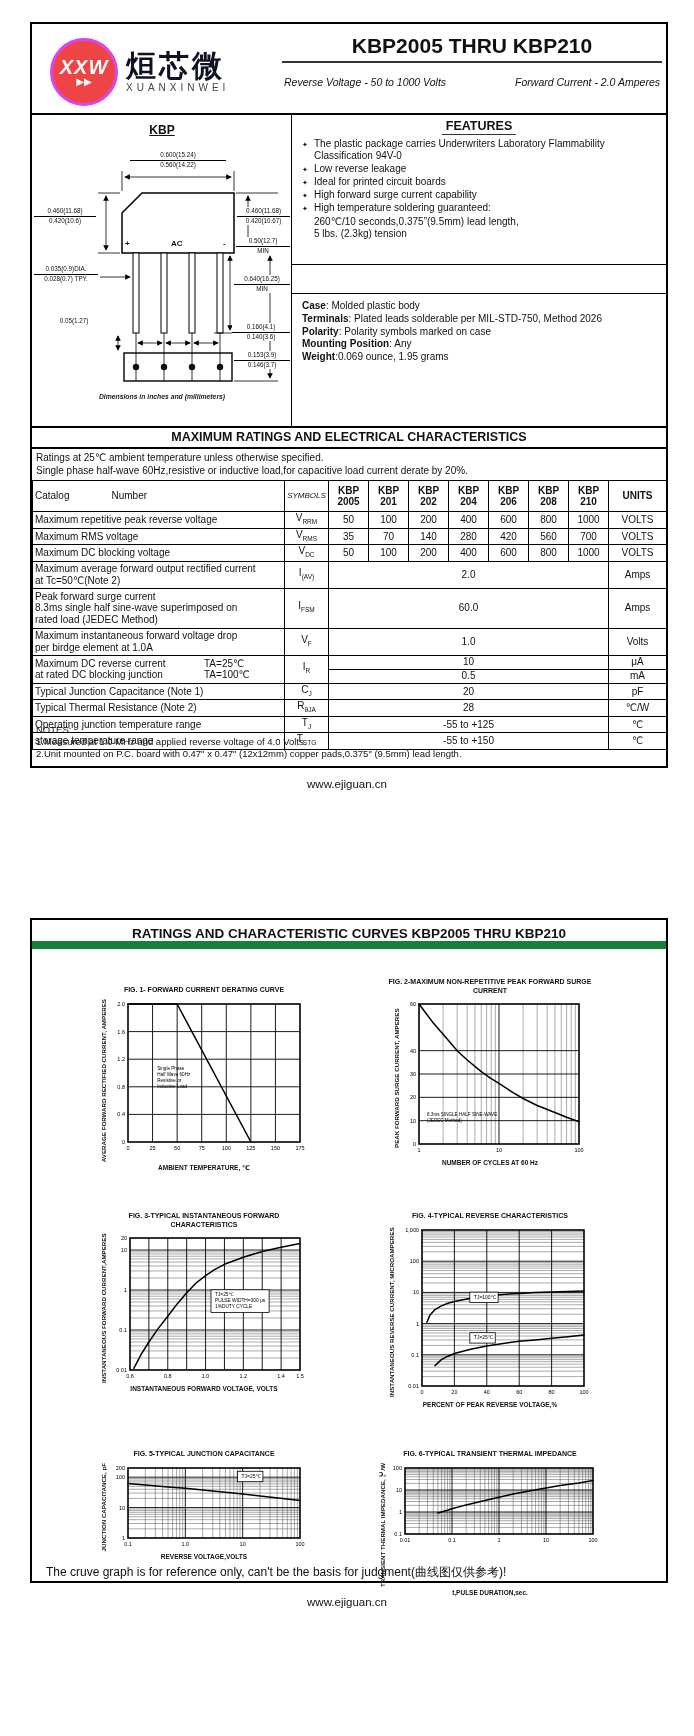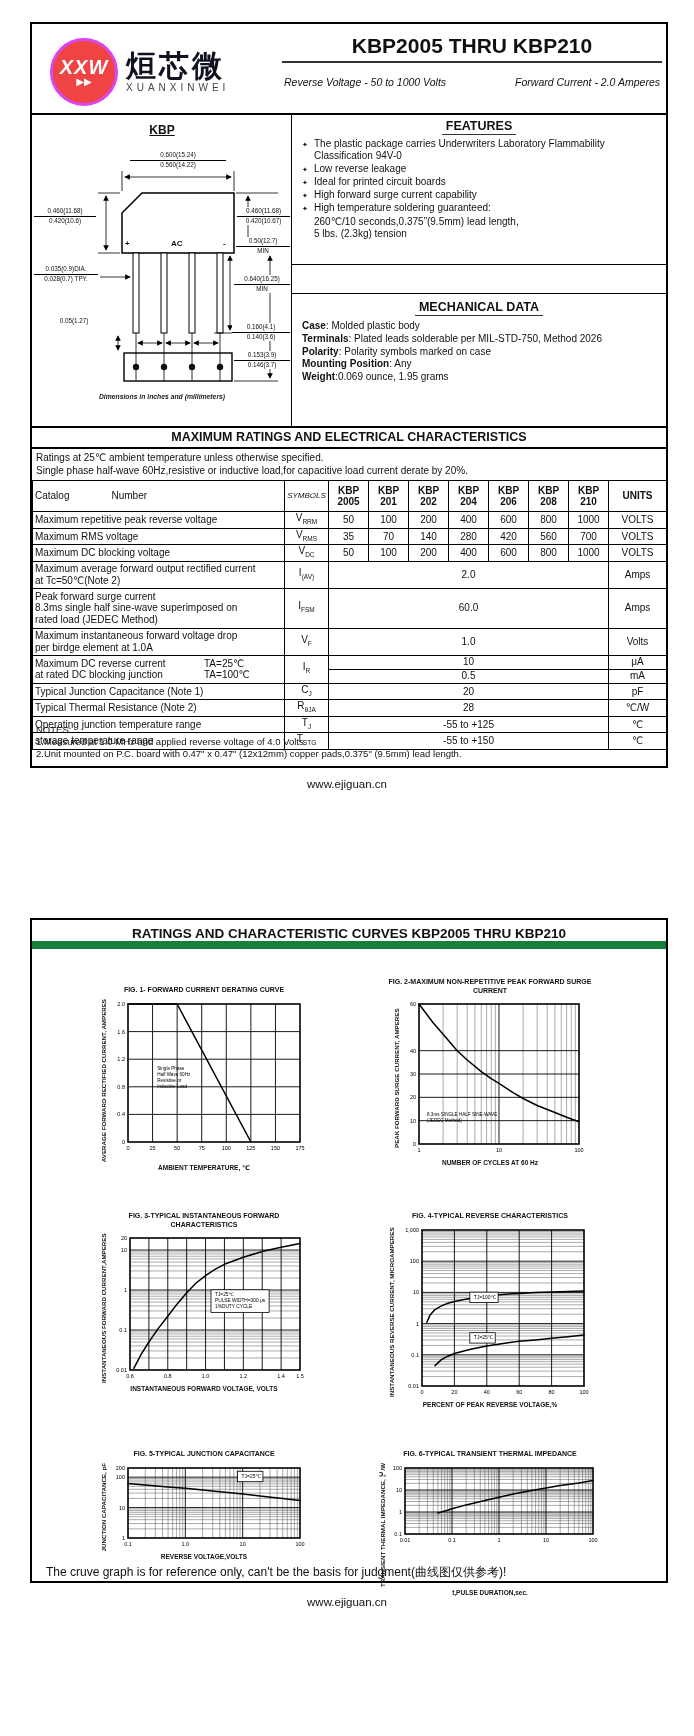--- a/index.html
+++ b/index.html
@@ -232,21 +232,20 @@
             </div>
           <div class="feat-item">
               <span class="blt">✦</span>
               <span>High temperature soldering guaranteed:</span>
             </div>
           <div class="feat-cont">260℃/10 seconds,0.375”(9.5mm) lead length,</div>
           <div class="feat-cont">5 lbs. (2.3kg) tension</div>
         </div>
       </div>
       <div class="mechbox">
-        <div class="boxhead"><span>MECHANICAL DATA</span></div>
         <div class="mech-lines">
           <div class="mline"><b>Case</b><span>: Molded plastic body</span></div>
           <div class="mline"><b>Terminals</b><span>: Plated leads solderable per MIL-STD-750, Method 2026</span></div>
           <div class="mline"><b>Polarity</b><span>: Polarity symbols marked on case</span></div>
           <div class="mline"><b>Mounting Position</b><span>: Any</span></div>
           <div class="mline"><b>Weight</b><span>:0.069 ounce, 1.95 grams</span></div>
         </div>
       </div>
     </div>
 

